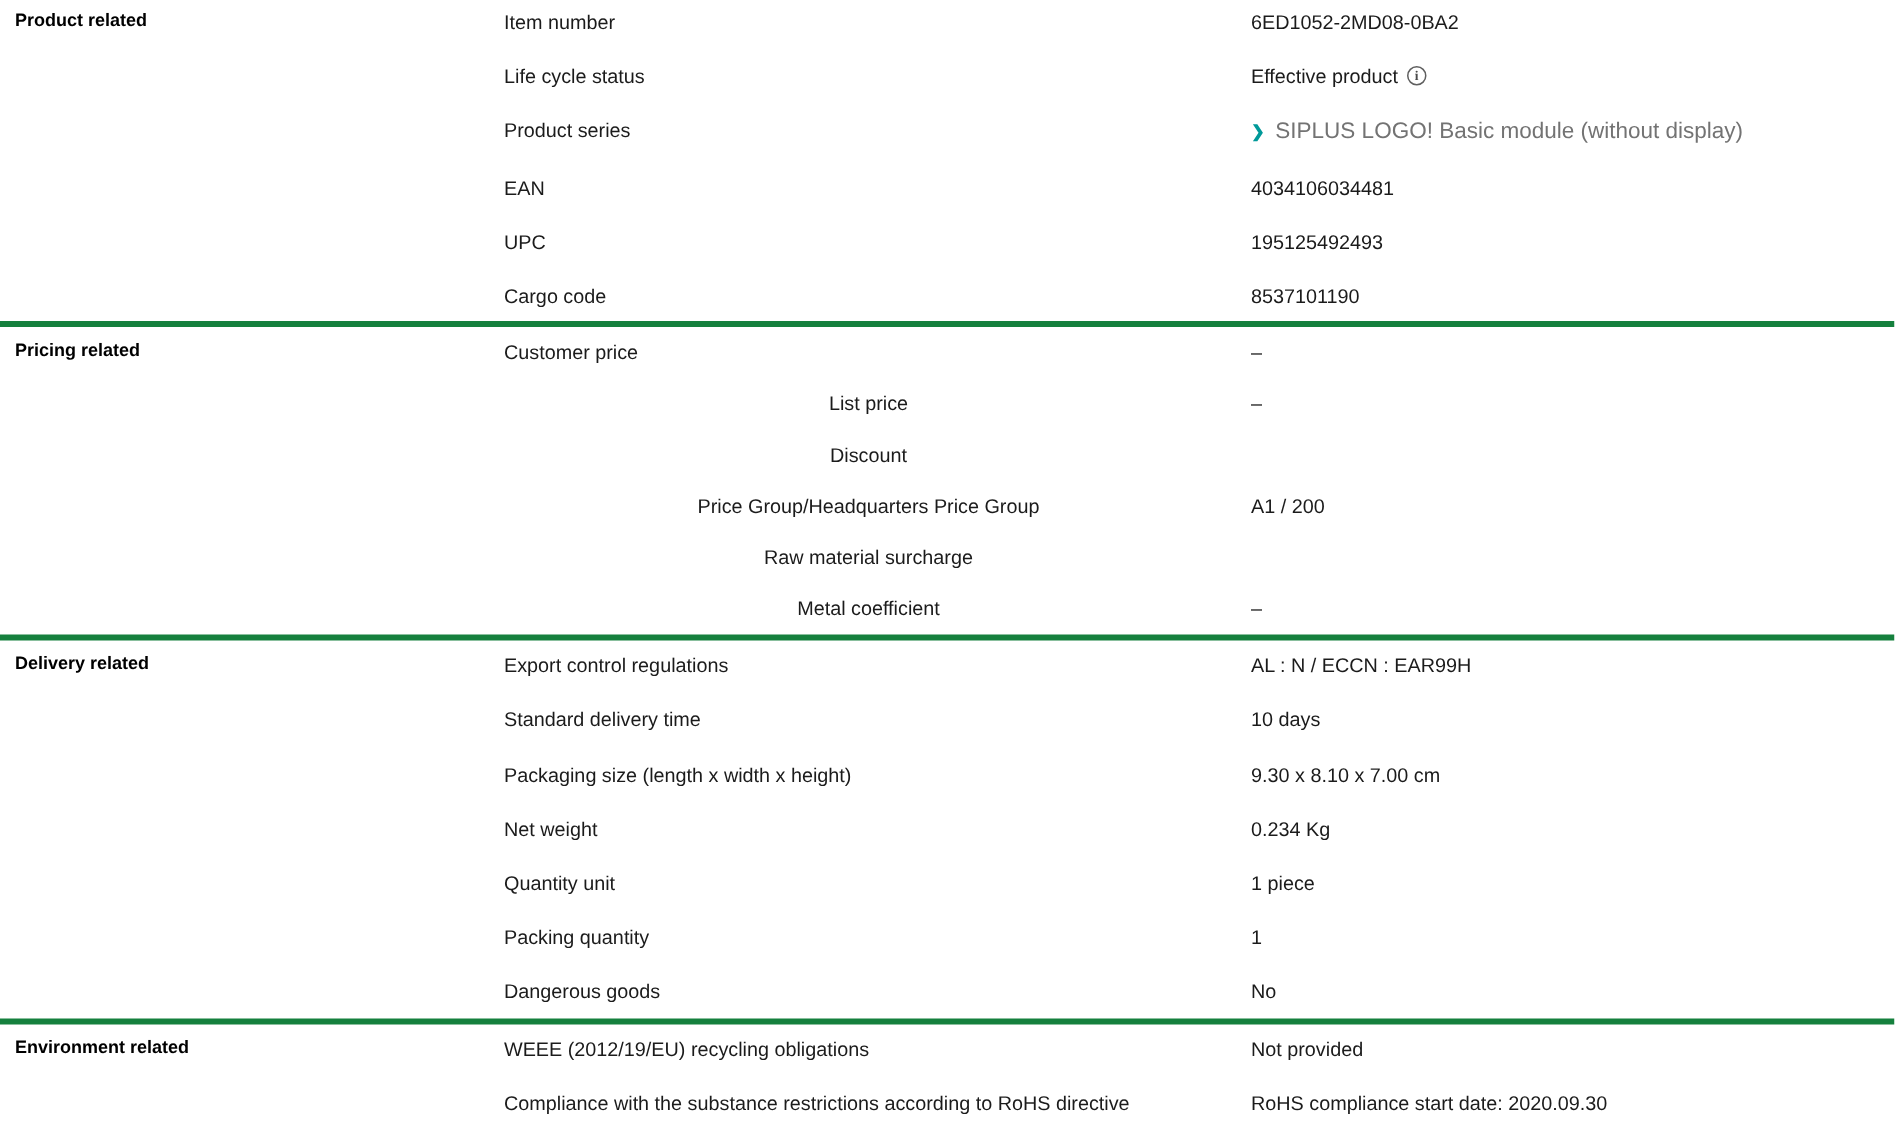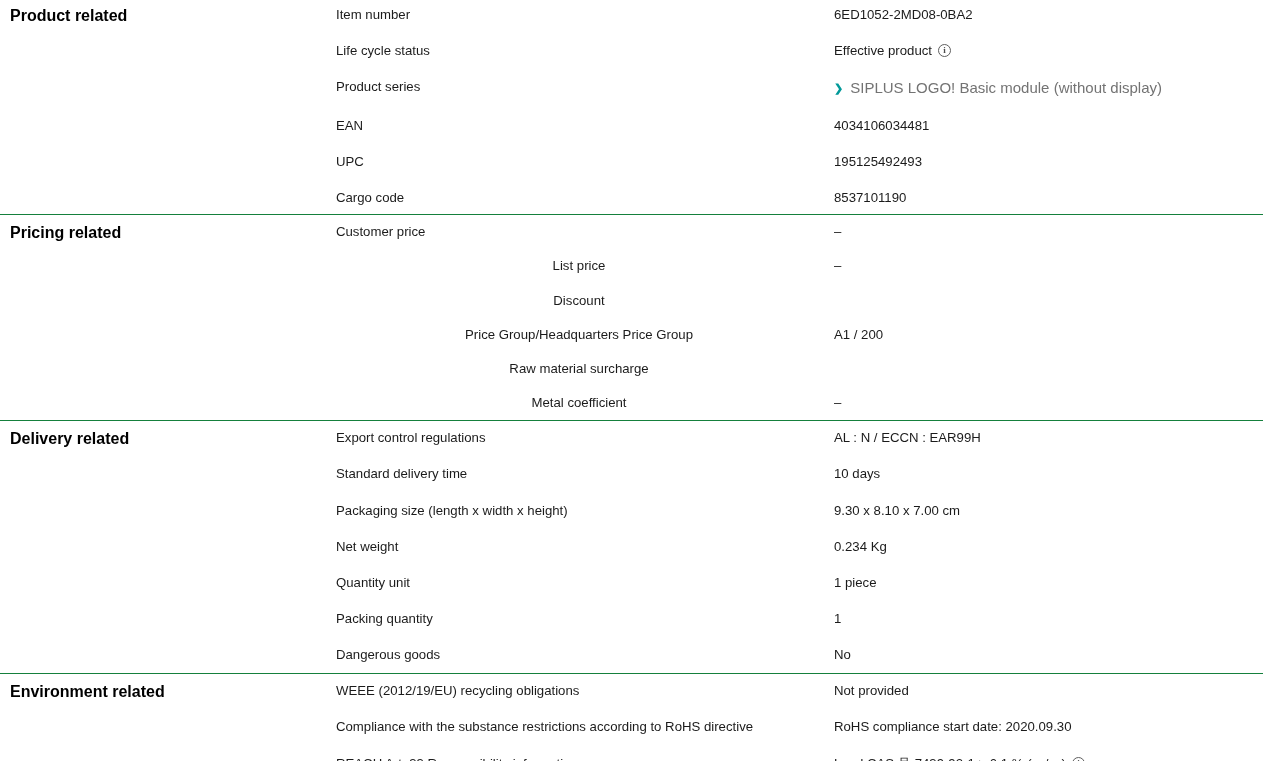--- a/index.html
+++ b/index.html
@@ -15,35 +15,35 @@
     overflow: hidden;
     color: #1a1a1a;
     font-size: 13.2px;
   }
   .sheet {
     width: 1263px;
     padding: 0;
   }
   .group {
     position: relative;
-    border-top: 1px solid #15803d;
+    border-top: 4px solid #15803d;
   }
   .group.first {
     border-top: none;
   }
   .group-inner {
     display: flex;
     align-items: flex-start;
   }
   .group-title {
     width: 336px;
     flex: 0 0 336px;
     padding-left: 10px;
     font-weight: bold;
-    font-size: 16px;
+    font-size: 12px;
     color: #000000;
     line-height: 1.25;
   }
   .rows {
     flex: 1 1 auto;
   }
   .row {
     display: flex;
     align-items: flex-start;
   }

